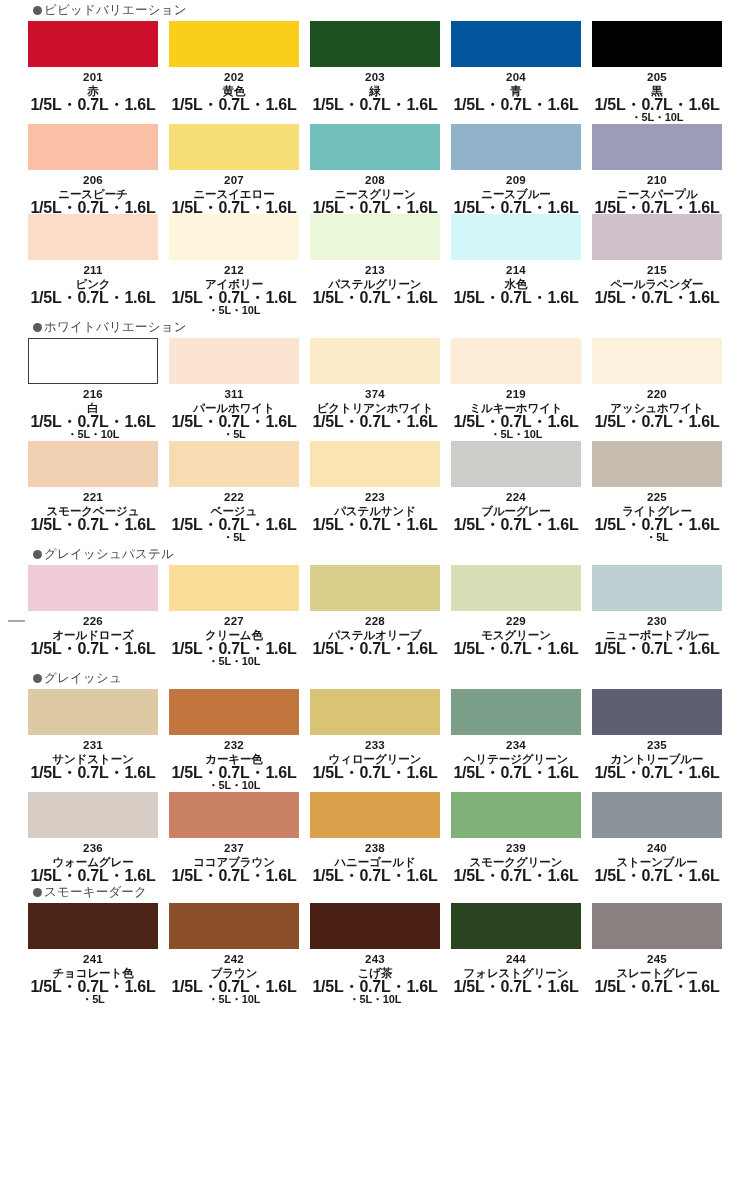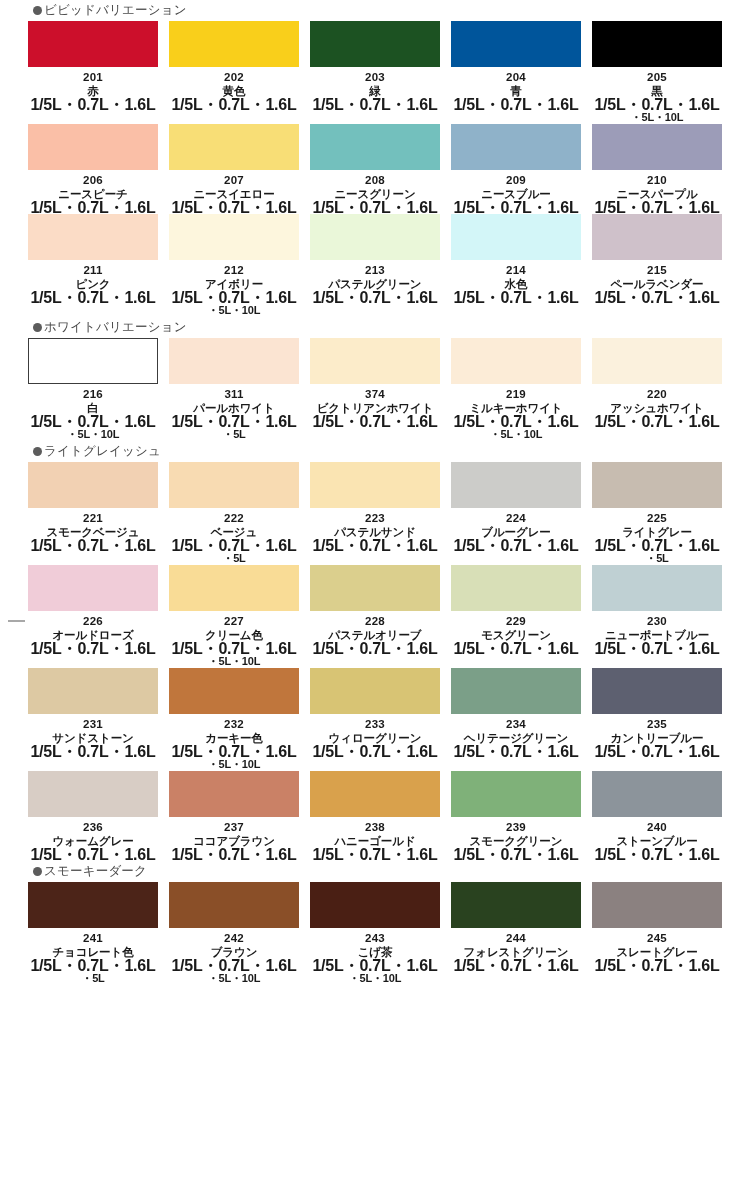--- a/index.html
+++ b/index.html
@@ -316,70 +316,70 @@
           <div class="swatch-chip" style="background-color: rgb(251, 241, 221);"></div>
           <div class="swatch-meta">
             <div class="swatch-code">220</div>
             <div class="swatch-name">アッシュホワイト</div>
             <div class="swatch-sizes">1/5L・0.7L・1.6L</div>
           </div>
         </div>
       </div>
     </div>
     <div class="section">
+      <div class="swatch-row">
+        <div class="swatch-cell">
+          <div class="swatch-chip" style="background-color: rgb(242, 209, 179);"></div>
+          <div class="swatch-meta">
+            <div class="swatch-code">221</div>
+            <div class="swatch-name">スモークベージュ</div>
+            <div class="swatch-sizes">1/5L・0.7L・1.6L</div>
+          </div>
+        </div>
+        <div class="swatch-cell">
+          <div class="swatch-chip" style="background-color: rgb(248, 219, 178);"></div>
+          <div class="swatch-meta">
+            <div class="swatch-code">222</div>
+            <div class="swatch-name">ベージュ</div>
+            <div class="swatch-sizes">1/5L・0.7L・1.6L</div>
+            <div class="swatch-sizes-2">・5L</div>
+          </div>
+        </div>
+        <div class="swatch-cell">
+          <div class="swatch-chip" style="background-color: rgb(250, 228, 178);"></div>
+          <div class="swatch-meta">
+            <div class="swatch-code">223</div>
+            <div class="swatch-name">パステルサンド</div>
+            <div class="swatch-sizes">1/5L・0.7L・1.6L</div>
+          </div>
+        </div>
+        <div class="swatch-cell">
+          <div class="swatch-chip" style="background-color: rgb(204, 204, 201);"></div>
+          <div class="swatch-meta">
+            <div class="swatch-code">224</div>
+            <div class="swatch-name">ブルーグレー</div>
+            <div class="swatch-sizes">1/5L・0.7L・1.6L</div>
+          </div>
+        </div>
+        <div class="swatch-cell">
+          <div class="swatch-chip" style="background-color: rgb(199, 188, 176);"></div>
+          <div class="swatch-meta">
+            <div class="swatch-code">225</div>
+            <div class="swatch-name">ライトグレー</div>
+            <div class="swatch-sizes">1/5L・0.7L・1.6L</div>
+            <div class="swatch-sizes-2">・5L</div>
+          </div>
+        </div>
+      </div>
+    </div>
+    <div class="section">
       <div class="section-header">
         <span class="section-bullet"></span>
-        <span class="section-title">ライトグレイッシュ</span>
-      </div>
-      <div class="swatch-row">
-        <div class="swatch-cell">
-          <div class="swatch-chip" style="background-color: rgb(242, 209, 179);"></div>
-          <div class="swatch-meta">
-            <div class="swatch-code">221</div>
-            <div class="swatch-name">スモークベージュ</div>
-            <div class="swatch-sizes">1/5L・0.7L・1.6L</div>
-          </div>
-        </div>
-        <div class="swatch-cell">
-          <div class="swatch-chip" style="background-color: rgb(248, 219, 178);"></div>
-          <div class="swatch-meta">
-            <div class="swatch-code">222</div>
-            <div class="swatch-name">ベージュ</div>
-            <div class="swatch-sizes">1/5L・0.7L・1.6L</div>
-            <div class="swatch-sizes-2">・5L</div>
-          </div>
-        </div>
-        <div class="swatch-cell">
-          <div class="swatch-chip" style="background-color: rgb(250, 228, 178);"></div>
-          <div class="swatch-meta">
-            <div class="swatch-code">223</div>
-            <div class="swatch-name">パステルサンド</div>
-            <div class="swatch-sizes">1/5L・0.7L・1.6L</div>
-          </div>
-        </div>
-        <div class="swatch-cell">
-          <div class="swatch-chip" style="background-color: rgb(204, 204, 201);"></div>
-          <div class="swatch-meta">
-            <div class="swatch-code">224</div>
-            <div class="swatch-name">ブルーグレー</div>
-            <div class="swatch-sizes">1/5L・0.7L・1.6L</div>
-          </div>
-        </div>
-        <div class="swatch-cell">
-          <div class="swatch-chip" style="background-color: rgb(199, 188, 176);"></div>
-          <div class="swatch-meta">
-            <div class="swatch-code">225</div>
-            <div class="swatch-name">ライトグレー</div>
-            <div class="swatch-sizes">1/5L・0.7L・1.6L</div>
-            <div class="swatch-sizes-2">・5L</div>
-          </div>
-        </div>
-      </div>
-    </div>
-    <div class="section">
+        <span class="section-title">グレイッシュパステル</span>
+      </div>
       <div class="swatch-row">
         <div class="swatch-cell">
           <div class="swatch-chip" style="background-color: rgb(240, 204, 216);"></div>
           <div class="swatch-meta">
             <div class="swatch-code">226</div>
             <div class="swatch-name">オールドローズ</div>
             <div class="swatch-sizes">1/5L・0.7L・1.6L</div>
           </div>
         </div>
         <div class="swatch-cell">
@@ -411,20 +411,24 @@
           <div class="swatch-chip" style="background-color: rgb(191, 208, 211);"></div>
           <div class="swatch-meta">
             <div class="swatch-code">230</div>
             <div class="swatch-name">ニューポートブルー</div>
             <div class="swatch-sizes">1/5L・0.7L・1.6L</div>
           </div>
         </div>
       </div>
     </div>
     <div class="section">
+      <div class="section-header">
+        <span class="section-bullet"></span>
+        <span class="section-title">グレイッシュ</span>
+      </div>
       <div class="swatch-row">
         <div class="swatch-cell">
           <div class="swatch-chip" style="background-color: rgb(221, 201, 163);"></div>
           <div class="swatch-meta">
             <div class="swatch-code">231</div>
             <div class="swatch-name">サンドストーン</div>
             <div class="swatch-sizes">1/5L・0.7L・1.6L</div>
           </div>
         </div>
         <div class="swatch-cell">

